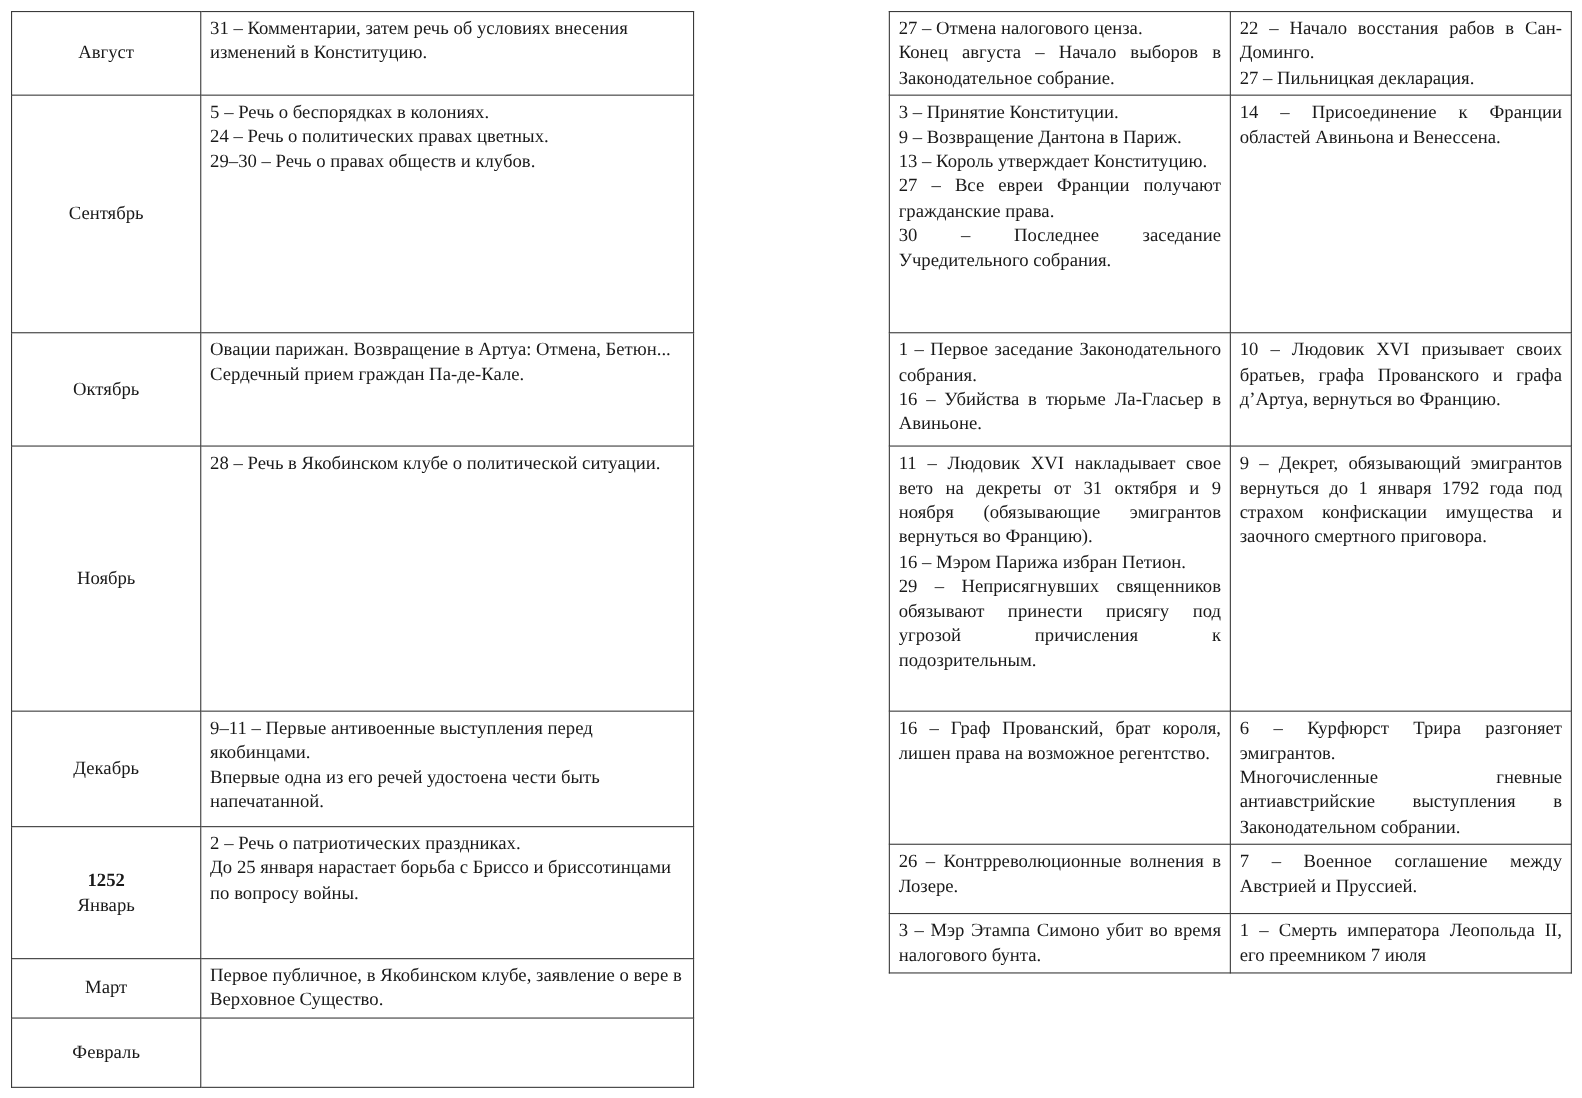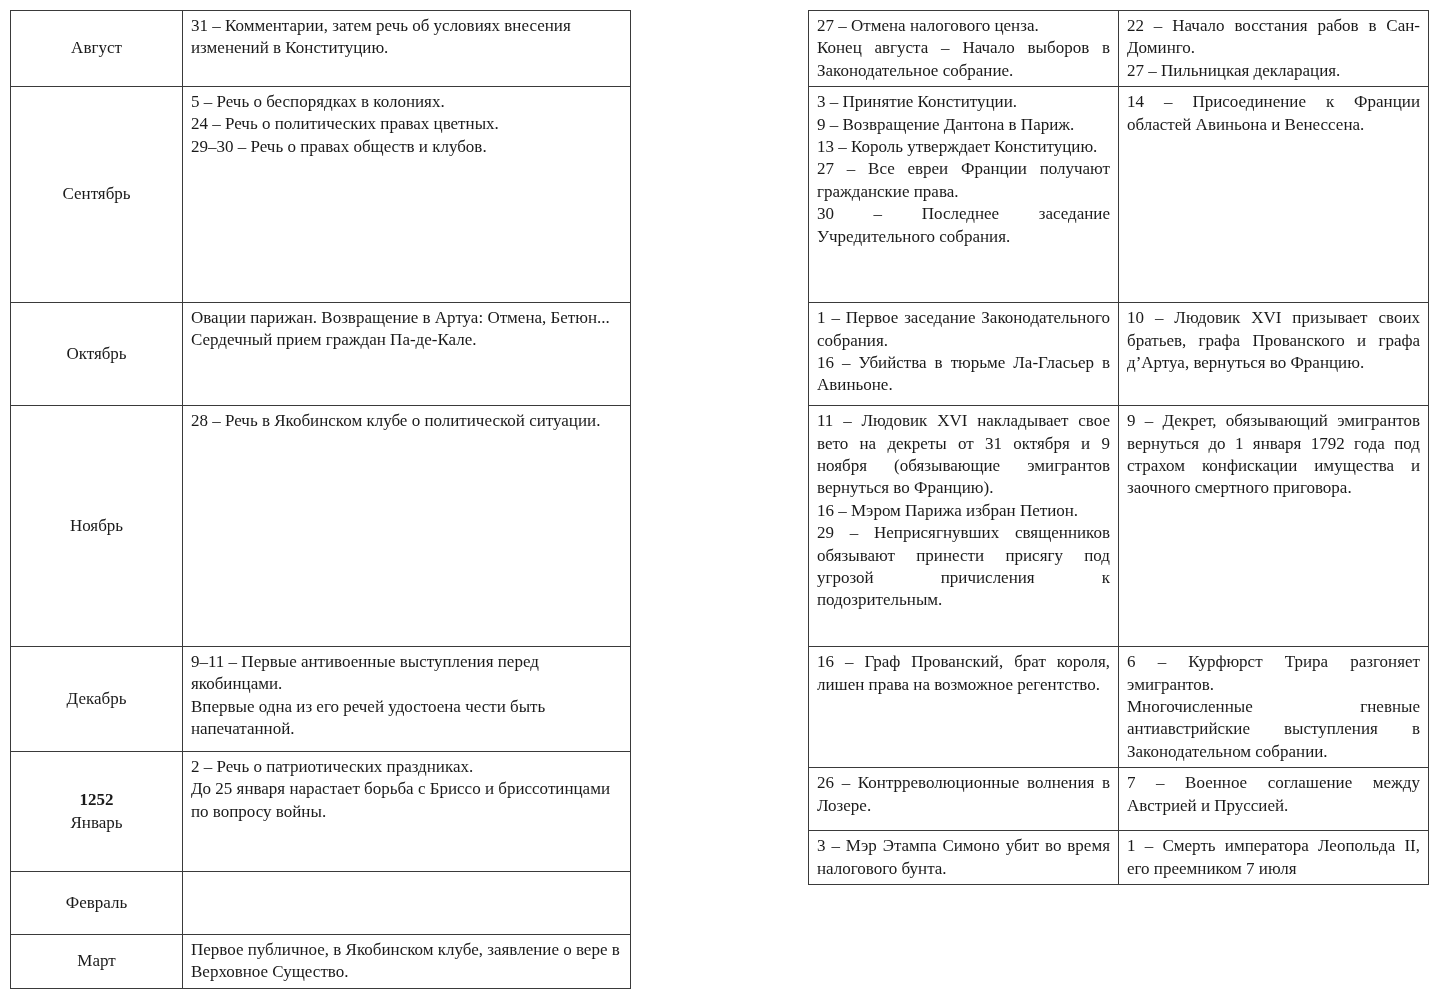--- a/index.html
+++ b/index.html
@@ -109,33 +109,33 @@
         <tr style="height: 120px;">
           <td class="month">
             <span class="year">1252</span>
             <span class="name">Январь</span>
           </td>
           <td class="events">
             <span class="ev">2 – Речь о патриотических праздниках.</span>
             <span class="ev">До 25 января нарастает борьба с Бриссо и бриссотинцами по вопросу войны.</span>
           </td>
         </tr>
+        <tr style="height: 54px;">
+          <td class="month">
+            <span class="name">Март</span>
+          </td>
+          <td class="events">
+            <span class="ev">Первое публичное, в Якобинском клубе, заявление о вере в Верховное Существо.</span>
+          </td>
+        </tr>
         <tr style="height: 63px;">
           <td class="month">
             <span class="name">Февраль</span>
           </td>
           <td class="events"></td>
-        </tr>
-        <tr style="height: 54px;">
-          <td class="month">
-            <span class="name">Март</span>
-          </td>
-          <td class="events">
-            <span class="ev">Первое публичное, в Якобинском клубе, заявление о вере в Верховное Существо.</span>
-          </td>
         </tr>
       </tbody>
   </table>
 </div>
 
 <div class="page right">
   <table class="chron">
     <tbody id="right-body">
         <tr style="height: 76px;">
           <td class="events col-a">

